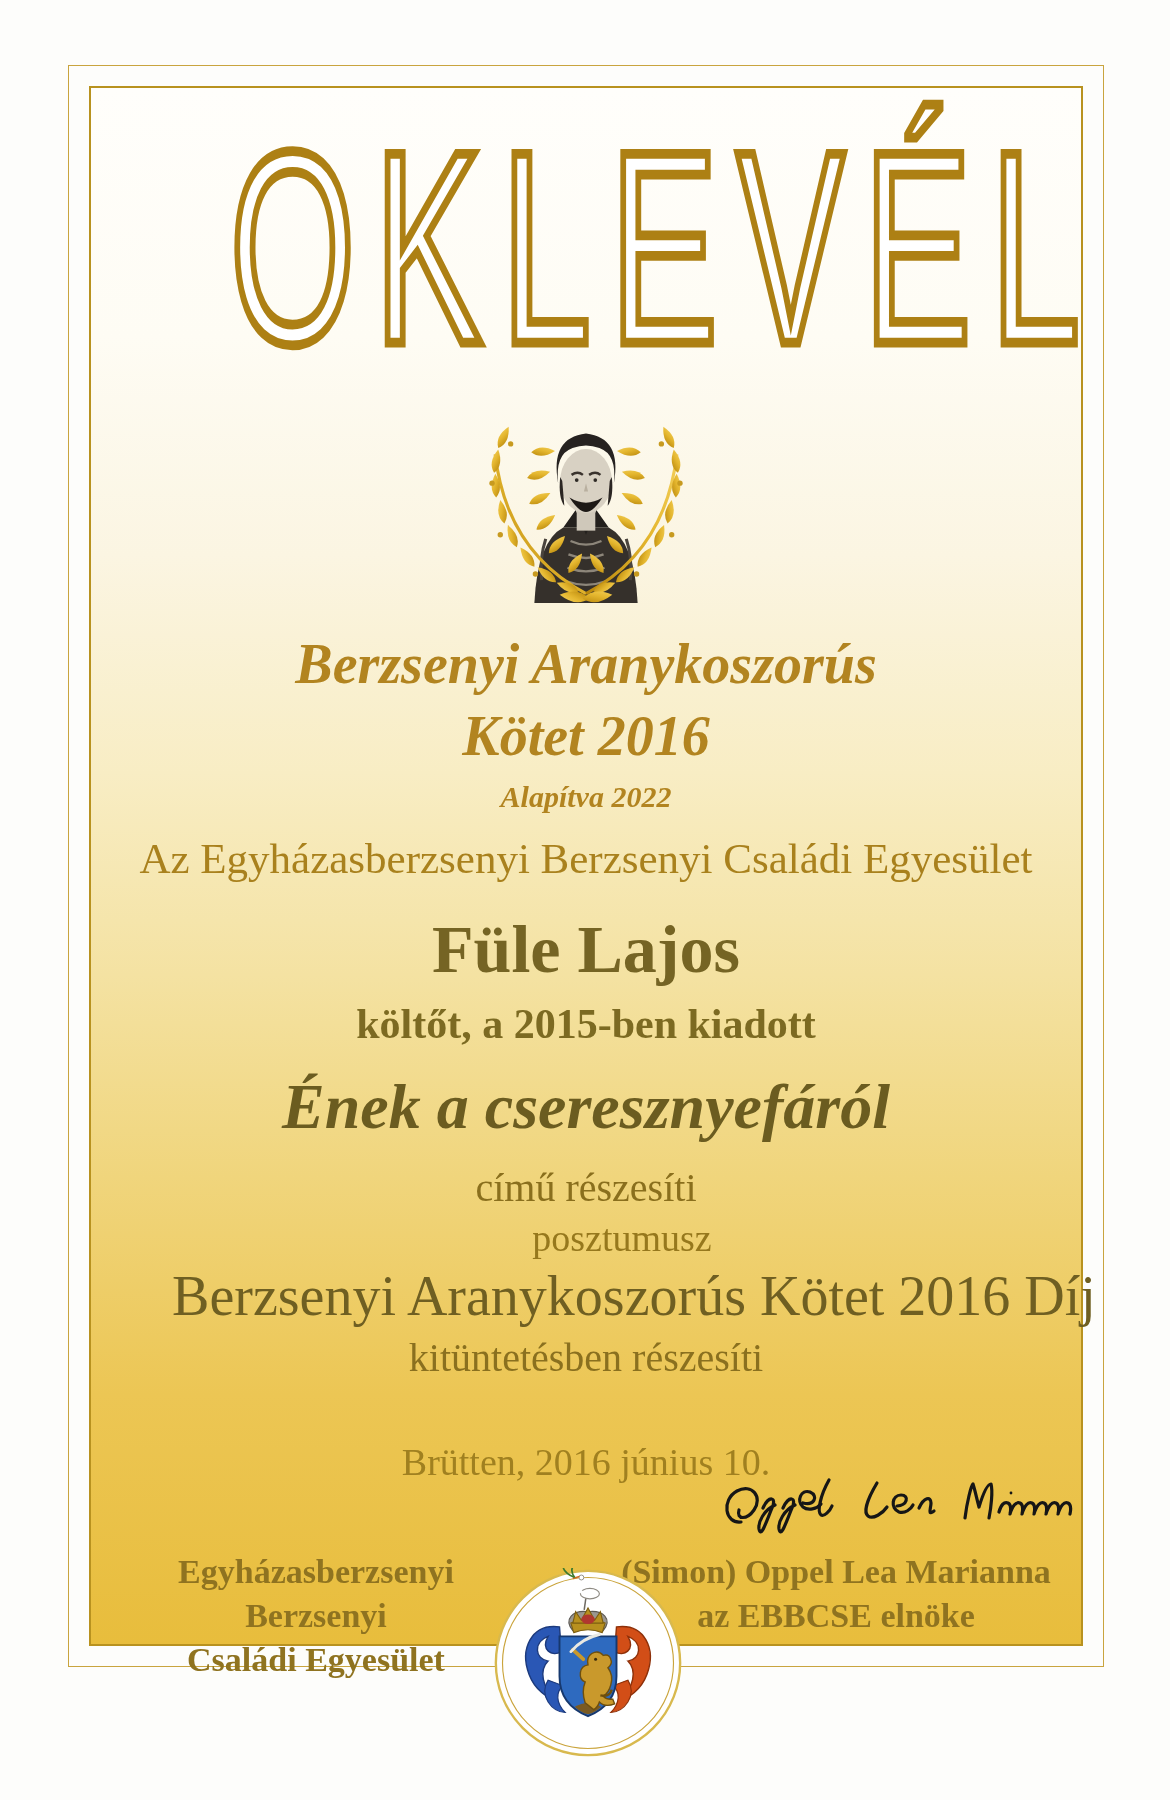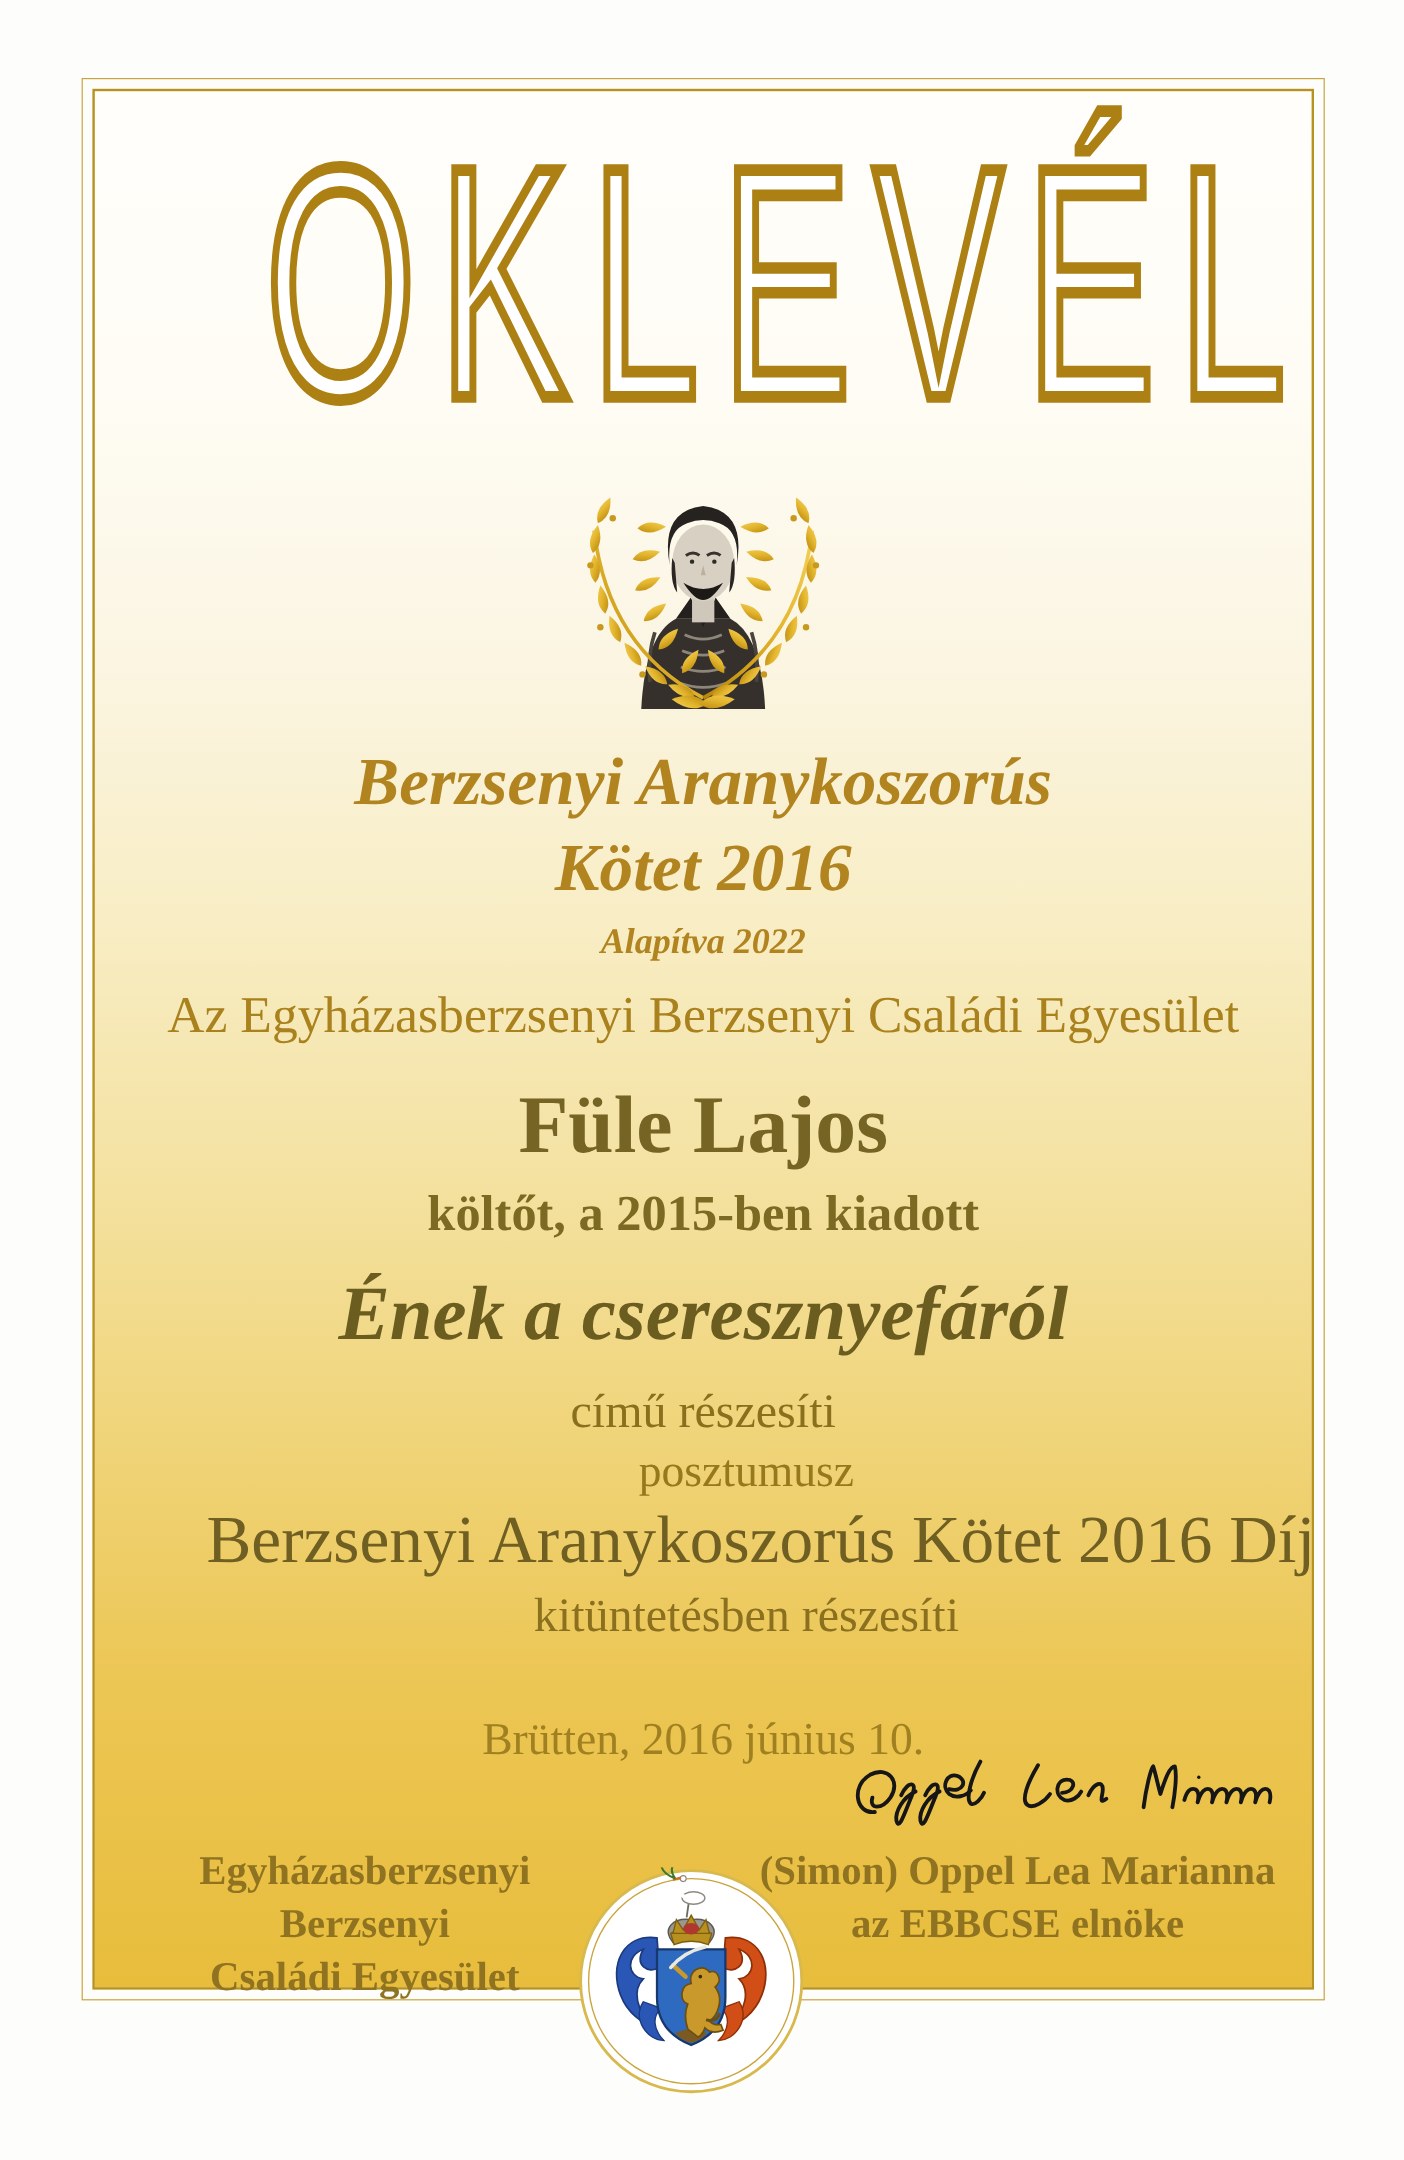--- a/index.html
+++ b/index.html
@@ -15,21 +15,21 @@
   html,body{margin:0;padding:0;}
   body{
     width:1170px;height:1800px;position:relative;
     background:#fdfdfb;
     font-family:"Liberation Serif", serif;
     overflow:hidden;
   }
   .frame{
     position:absolute;left:68px;top:65px;width:1036px;height:1602px;
     border:1px solid var(--frame-gold);
-    padding:8px;box-sizing:border-box;
+    padding:20px;box-sizing:border-box;
   }
   .panel{
     position:relative;width:100%;height:100%;
     border:2px solid var(--frame-gold2);
     box-sizing:border-box;
     background:linear-gradient(180deg,
       #fffefb 0%, #fefcf4 16%, #fbf5e2 30%, #f8edc4 44%,
       #f4e2a2 57%, #f0d57c 70%, #ecc654 84%, #e8bd3c 100%);
     overflow:visible;
   }
@@ -52,21 +52,21 @@
   .emblem{position:absolute;left:50%;top:296px;transform:translateX(-50%);width:280px;height:222px;}
   .award-name{top:540px;font-size:56px;line-height:72px;font-weight:bold;font-style:italic;color:#b28420;}
   .founded{top:692px;font-size:30px;font-weight:bold;font-style:italic;color:#b28420;}
   .issuer{top:746px;font-size:43px;color:#a9811d;}
   .recipient{top:822px;font-size:68px;font-weight:bold;color:#756424;}
   .recipient-role{top:912px;font-size:42px;font-weight:bold;color:#7c6a22;font-family:Liberation Serif, serif;}
   .work-title{top:982px;font-size:64px;font-weight:bold;font-style:italic;color:#6b5c20;}
   .work-suffix{top:1076px;font-size:40px;color:#8a6f1d;}
   .posthumous{top:1128px;font-size:38px;color:#96781d;margin-left:36px;}
   .award-full{top:1176px;font-size:56px;color:#6f5f22;margin-left:48px;}
-  .award-action{top:1246px;font-size:40px;color:#8a701f;margin-left:36px;}
+  .award-action{top:1246px;font-size:40px;color:#8a701f;}
   .date-line{top:1352px;font-size:38px;color:#a08020;}
 
   .signature{position:absolute;left:620px;top:1388px;width:380px;height:90px;}
 
   .footer-block{position:absolute;top:1462px;font-size:34px;line-height:44px;font-weight:bold;text-align:center;color:var(--footer-bronze);}
   .footer-left{left:15px;width:420px;}
   .footer-right{right:20px;width:450px;}
 
   .coat-of-arms{position:absolute;left:402px;top:1480px;width:190px;height:190px;z-index:5;}
 </style>

